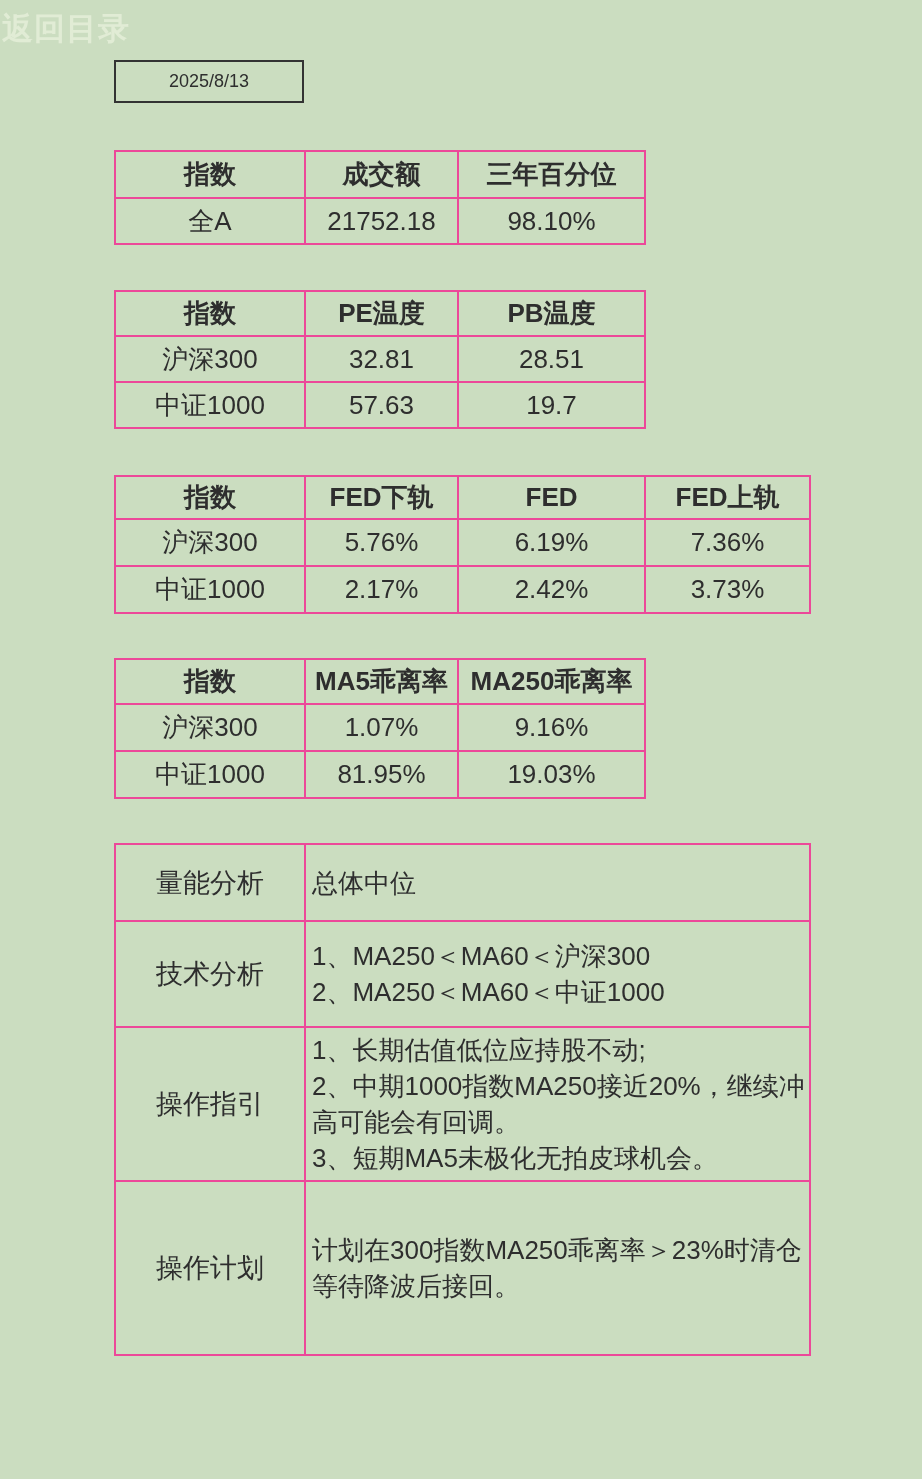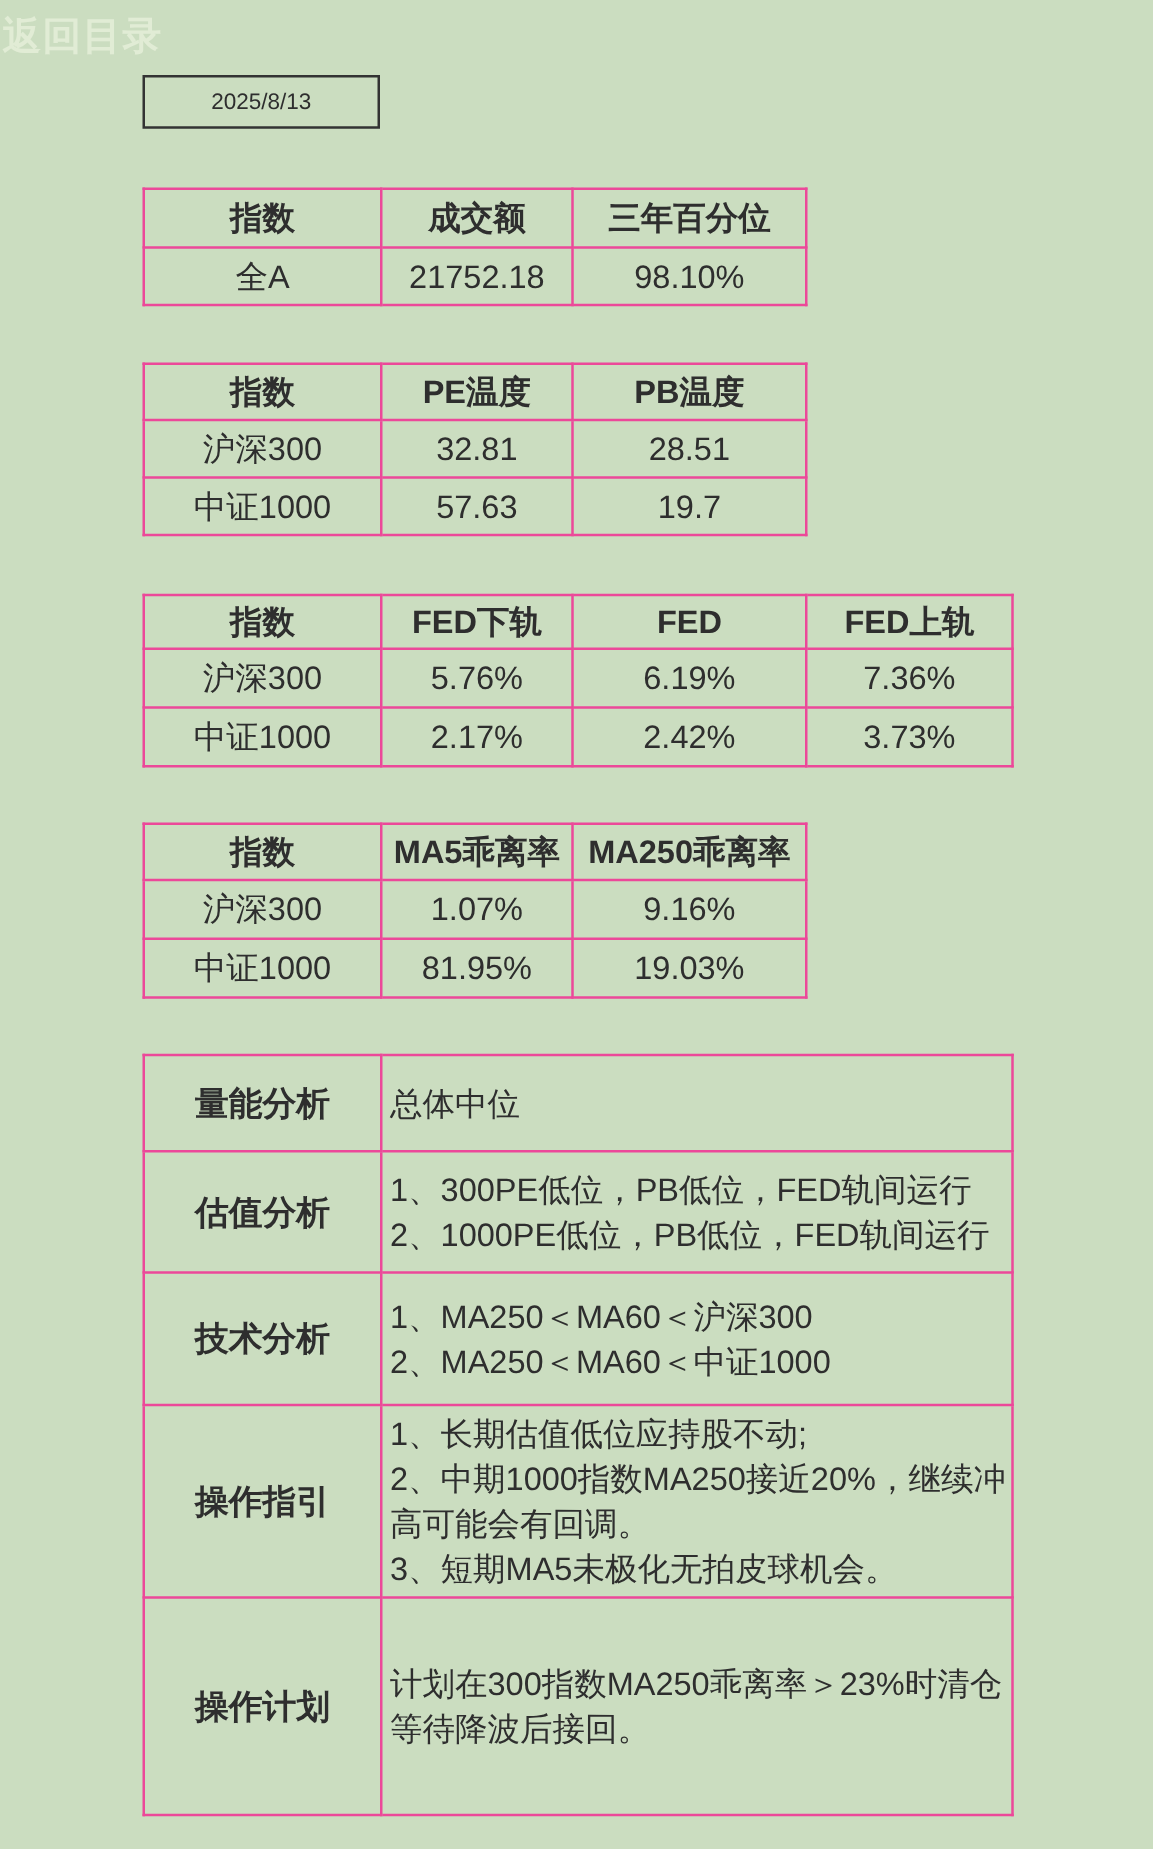--- a/index.html
+++ b/index.html
@@ -38,21 +38,21 @@
     border: 2px solid #ec4899;
     text-align: center;
     vertical-align: middle;
     font-size: 26px;
     padding: 0;
     overflow: hidden;
   }
   table.grid th { font-weight: bold; }
 
   table.analysis td.alabel {
-    font-weight: bold;
+    font-weight: normal;
     font-size: 27px;
     text-align: center;
   }
   table.analysis td.acontent {
     text-align: left;
     padding: 4px 4px 4px 6px;
     margin-top: 14px;
   }
   .aline { line-height: 36px; font-size: 26px; }
 </style>
@@ -171,27 +171,20 @@
         <col style="width:190px">
         <col style="width:505px">
       </colgroup>
     <tbody>
         <tr style="height:77px">
       <td class="alabel">量能分析</td>
       <td class="acontent">
         <div class="aline">总体中位</div>
       </td>
     </tr>
-    <tr style="height:97px">
-      <td class="alabel">估值分析</td>
-      <td class="acontent">
-        <div class="aline">1、300PE低位，PB低位，FED轨间运行</div>
-        <div class="aline">2、1000PE低位，PB低位，FED轨间运行</div>
-      </td>
-    </tr>
     <tr style="height:106px">
       <td class="alabel">技术分析</td>
       <td class="acontent">
         <div class="aline">1、MA250＜MA60＜沪深300</div>
         <div class="aline">2、MA250＜MA60＜中证1000</div>
       </td>
     </tr>
     <tr style="height:145px">
       <td class="alabel">操作指引</td>
       <td class="acontent">

